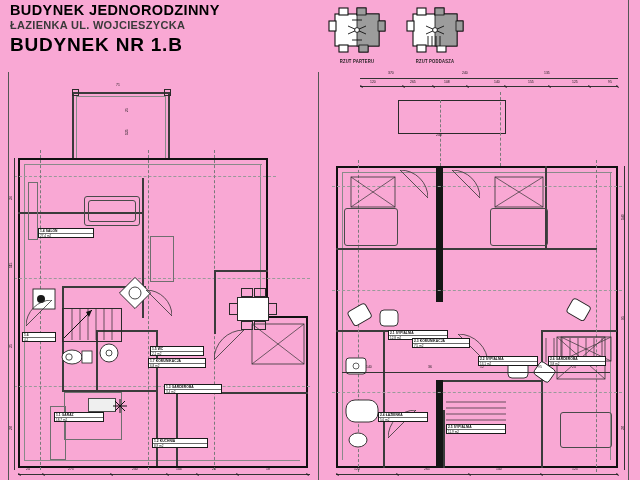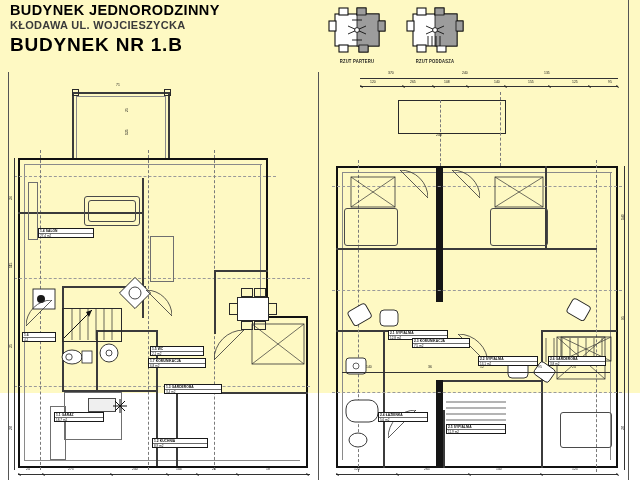--- a/index.html
+++ b/index.html
@@ -1,18 +1,18 @@
 <!DOCTYPE html>
 <html><head>
 <meta charset="utf-8">
 <style>
   html,body{margin:0;padding:0;background:#ffffff;}
   body{width:640px;height:480px;overflow:hidden;
        font-family:"Liberation Sans",sans-serif;color:#000;}
-  #sheet{position:relative;width:640px;height:393px;background:#fef9c3;}
+  #sheet{position:relative;width:640px;height:480px;background:#f9a8d4;}
 
   
   #titleblock{position:absolute;left:10px;top:2px;width:300px;}
   .t-line1{font-size:14.5px;font-weight:bold;letter-spacing:.4px;line-height:16px;
            white-space:nowrap;}
   .t-line2{font-size:11px;font-weight:bold;letter-spacing:.3px;line-height:14px;
            color:#3a3a3a;white-space:nowrap;}
   .t-line3{font-size:19px;font-weight:bold;letter-spacing:.8px;line-height:23px;
            margin-top:1px;white-space:nowrap;}
 
@@ -56,21 +56,21 @@
   .tick{position:absolute;width:3px;height:1px;background:#222;
         transform:rotate(45deg);}
 </style>
 </head>
 <body>
 
 <div id="sheet">
 
   <div id="titleblock">
     <div class="t-line1">BUDYNEK JEDNORODZINNY</div>
-    <div class="t-line2">KŁODAWA  UL. WOJCIESZYCKA</div>
+    <div class="t-line2">ŁAZIENKA  UL. WOJCIESZYCKA</div>
     <div class="t-line3">BUDYNEK NR 1.B</div>
   </div>
 
   <div class="keyplan" style="left:326px;top:6px;">
     <svg width="62" height="50" viewBox="0 0 62 50">
       <g stroke="#111" stroke-width="1.1" fill="#ffffff">
         <rect x="9" y="8" width="44" height="32"></rect>
         <rect x="13" y="2" width="9" height="7"></rect>
         <rect x="31" y="2" width="9" height="7"></rect>
         <rect x="3" y="15" width="7" height="10"></rect>

